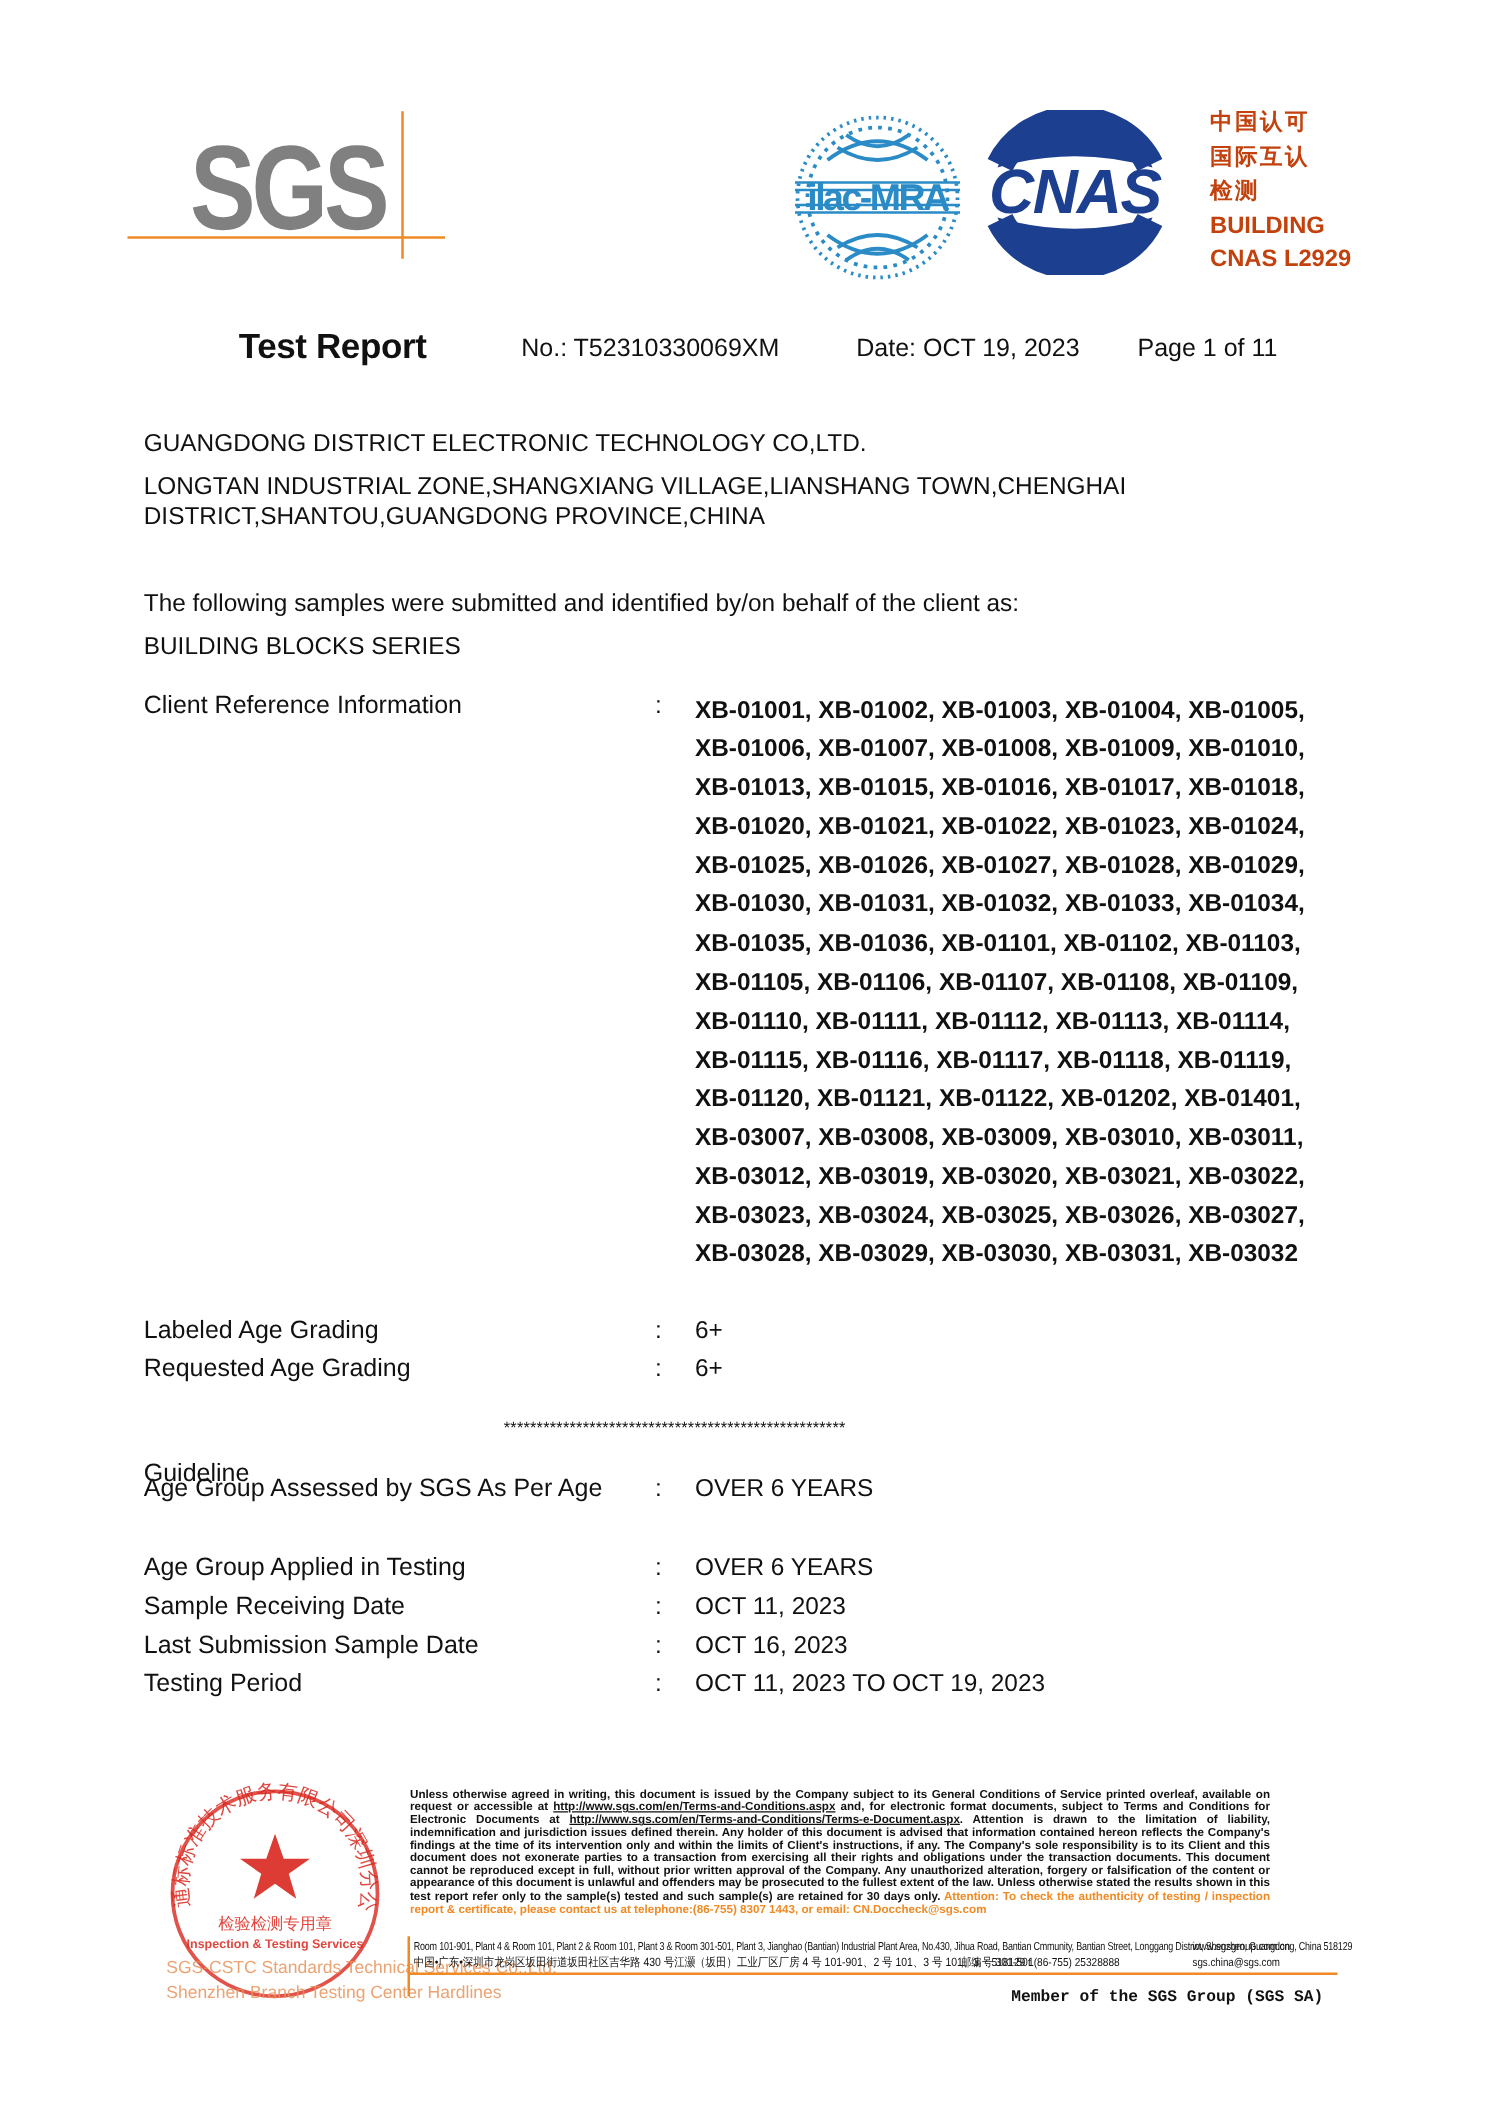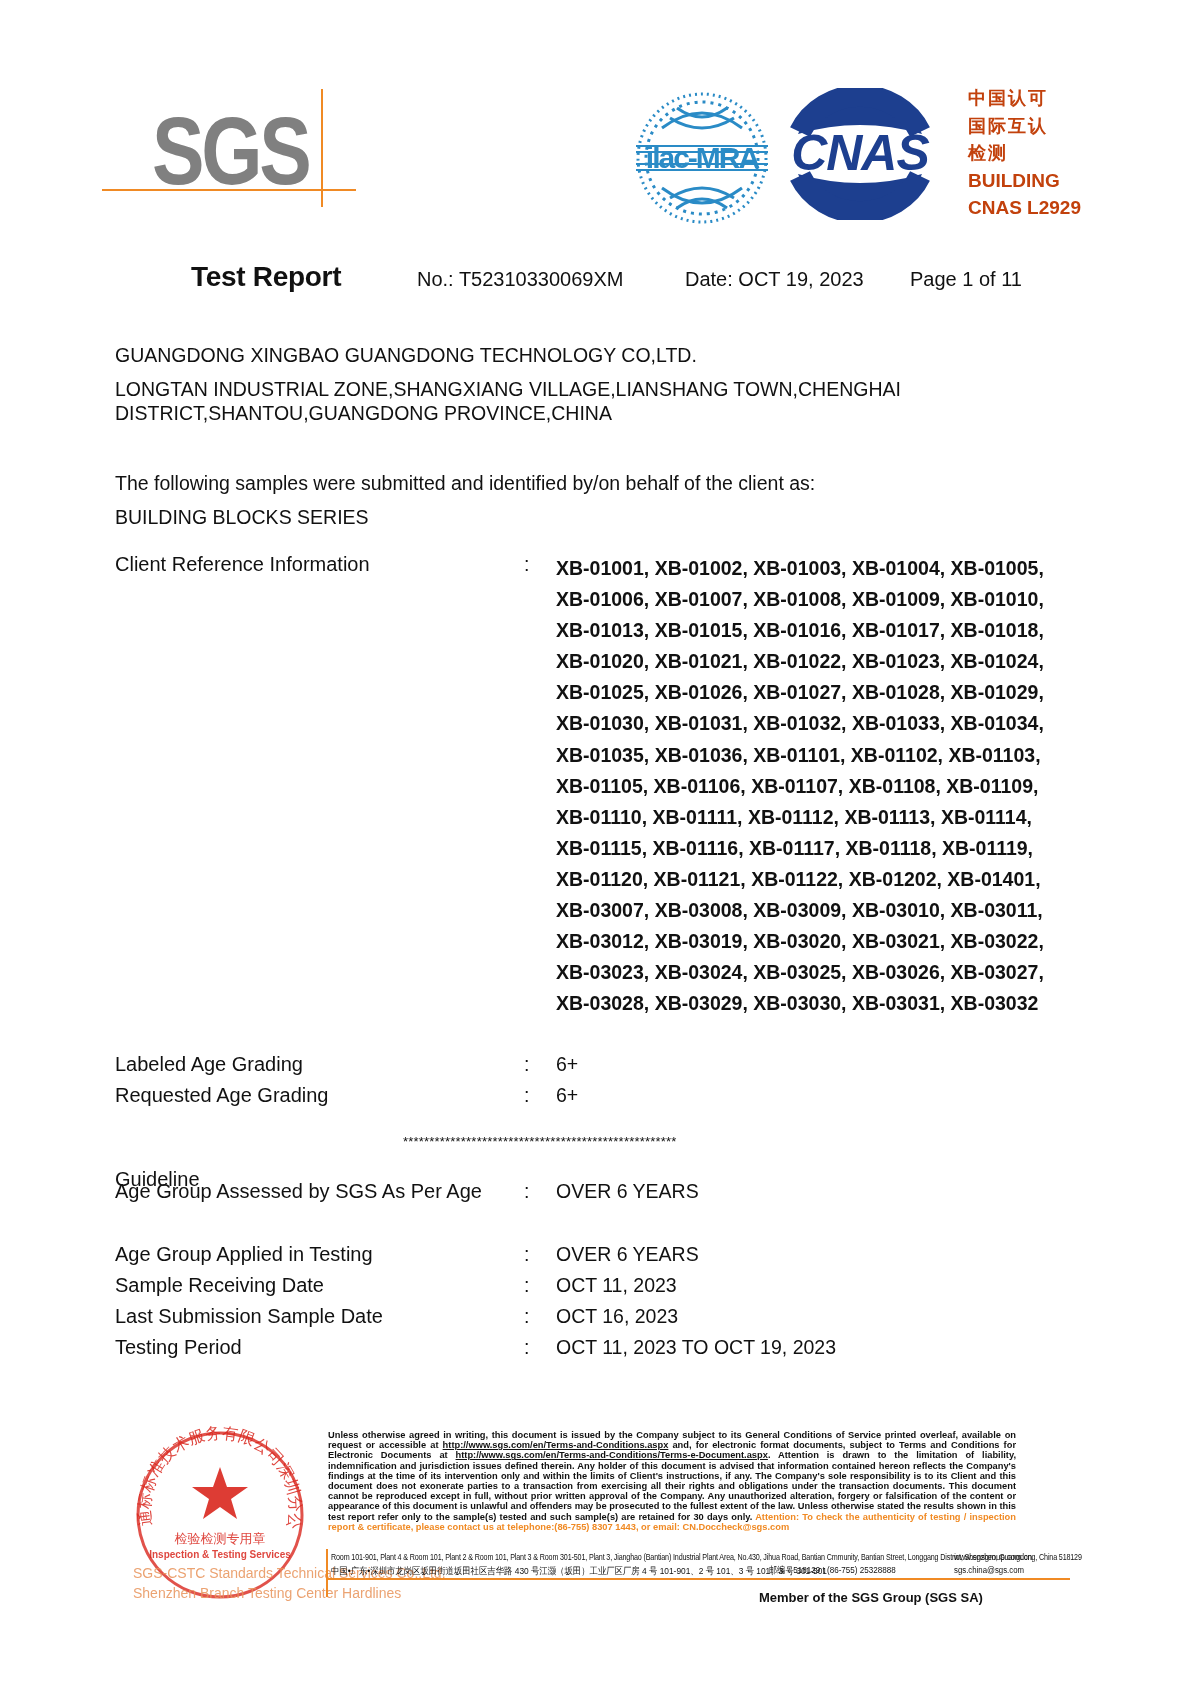--- a/index.html
+++ b/index.html
@@ -47,21 +47,21 @@
     #legal-text .link { text-decoration: underline; }
     #legal-text .attn { color: #f08a24; }
     #footer-vline { left: 326px; top: 1549px; width: 2px; height: 48px; background: #f08a24; }
     #address-block { left: 331px; top: 1551px; width: 690px; font-size: 9.2px; line-height: 13px; color: #111; }
     #address-block .row { position: relative; height: 13px; white-space: nowrap; }
     #address-block .addr-en { position: absolute; left: 0; transform: scaleX(0.78); transform-origin: left top; letter-spacing: -0.2px; }
     #address-block .addr-cn { position: absolute; left: 0; font-size: 9.5px; transform: scaleX(0.88); transform-origin: left top; }
     #address-block .site { position: absolute; left: 623px; transform: scaleX(0.85); transform-origin: left top; }
     #address-block .postcode { position: absolute; left: 438px; transform: scaleX(0.88); transform-origin: left top; }
     #footer-hline { left: 328px; top: 1578px; width: 742px; height: 2px; background: #f08a24; }
-    #member-text { left: 759px; top: 1590px; font-size: 13px; font-weight: bold; color: #111; }
+    #member-text { left: 809px; top: 1590px; font-size: 13px; font-weight: bold; color: #111; font-family: Liberation Mono, monospace; }
   </style>
 </head>
 <body>
 
 <div id="sgs-logo" class="abs">
   <div class="word">SGS</div>
   <div class="hline"></div>
   <div class="vline"></div>
 </div>
 
@@ -103,21 +103,21 @@
   <div class="cn">检测</div>
   <div class="en">BUILDING</div>
   <div class="en">CNAS L2929</div>
 </div>
 
 <div id="report-title" class="abs">Test Report</div>
 <div id="report-no" class="abs">No.: T52310330069XM</div>
 <div id="report-date" class="abs">Date: OCT 19, 2023</div>
 <div id="report-page" class="abs">Page 1 of 11</div>
 
-<div id="client-name" class="abs body-text">GUANGDONG XINGBAO GUANGDONG TECHNOLOGY CO,LTD.</div>
+<div id="client-name" class="abs body-text">GUANGDONG DISTRICT ELECTRONIC TECHNOLOGY CO,LTD.</div>
 <div id="client-address" class="abs body-text">
   <div>LONGTAN INDUSTRIAL ZONE,SHANGXIANG VILLAGE,LIANSHANG TOWN,CHENGHAI</div>
   <div>DISTRICT,SHANTOU,GUANGDONG PROVINCE,CHINA</div>
 </div>
 
 <div id="intro-text" class="abs body-text">The following samples were submitted and identified by/on behalf of the client as:</div>
 <div id="sample-name" class="abs body-text">BUILDING BLOCKS SERIES</div>
 
 <div class="row-label" style="top:553px;">Client Reference Information</div>
 <div class="row-colon" style="top:553px;">:</div>

